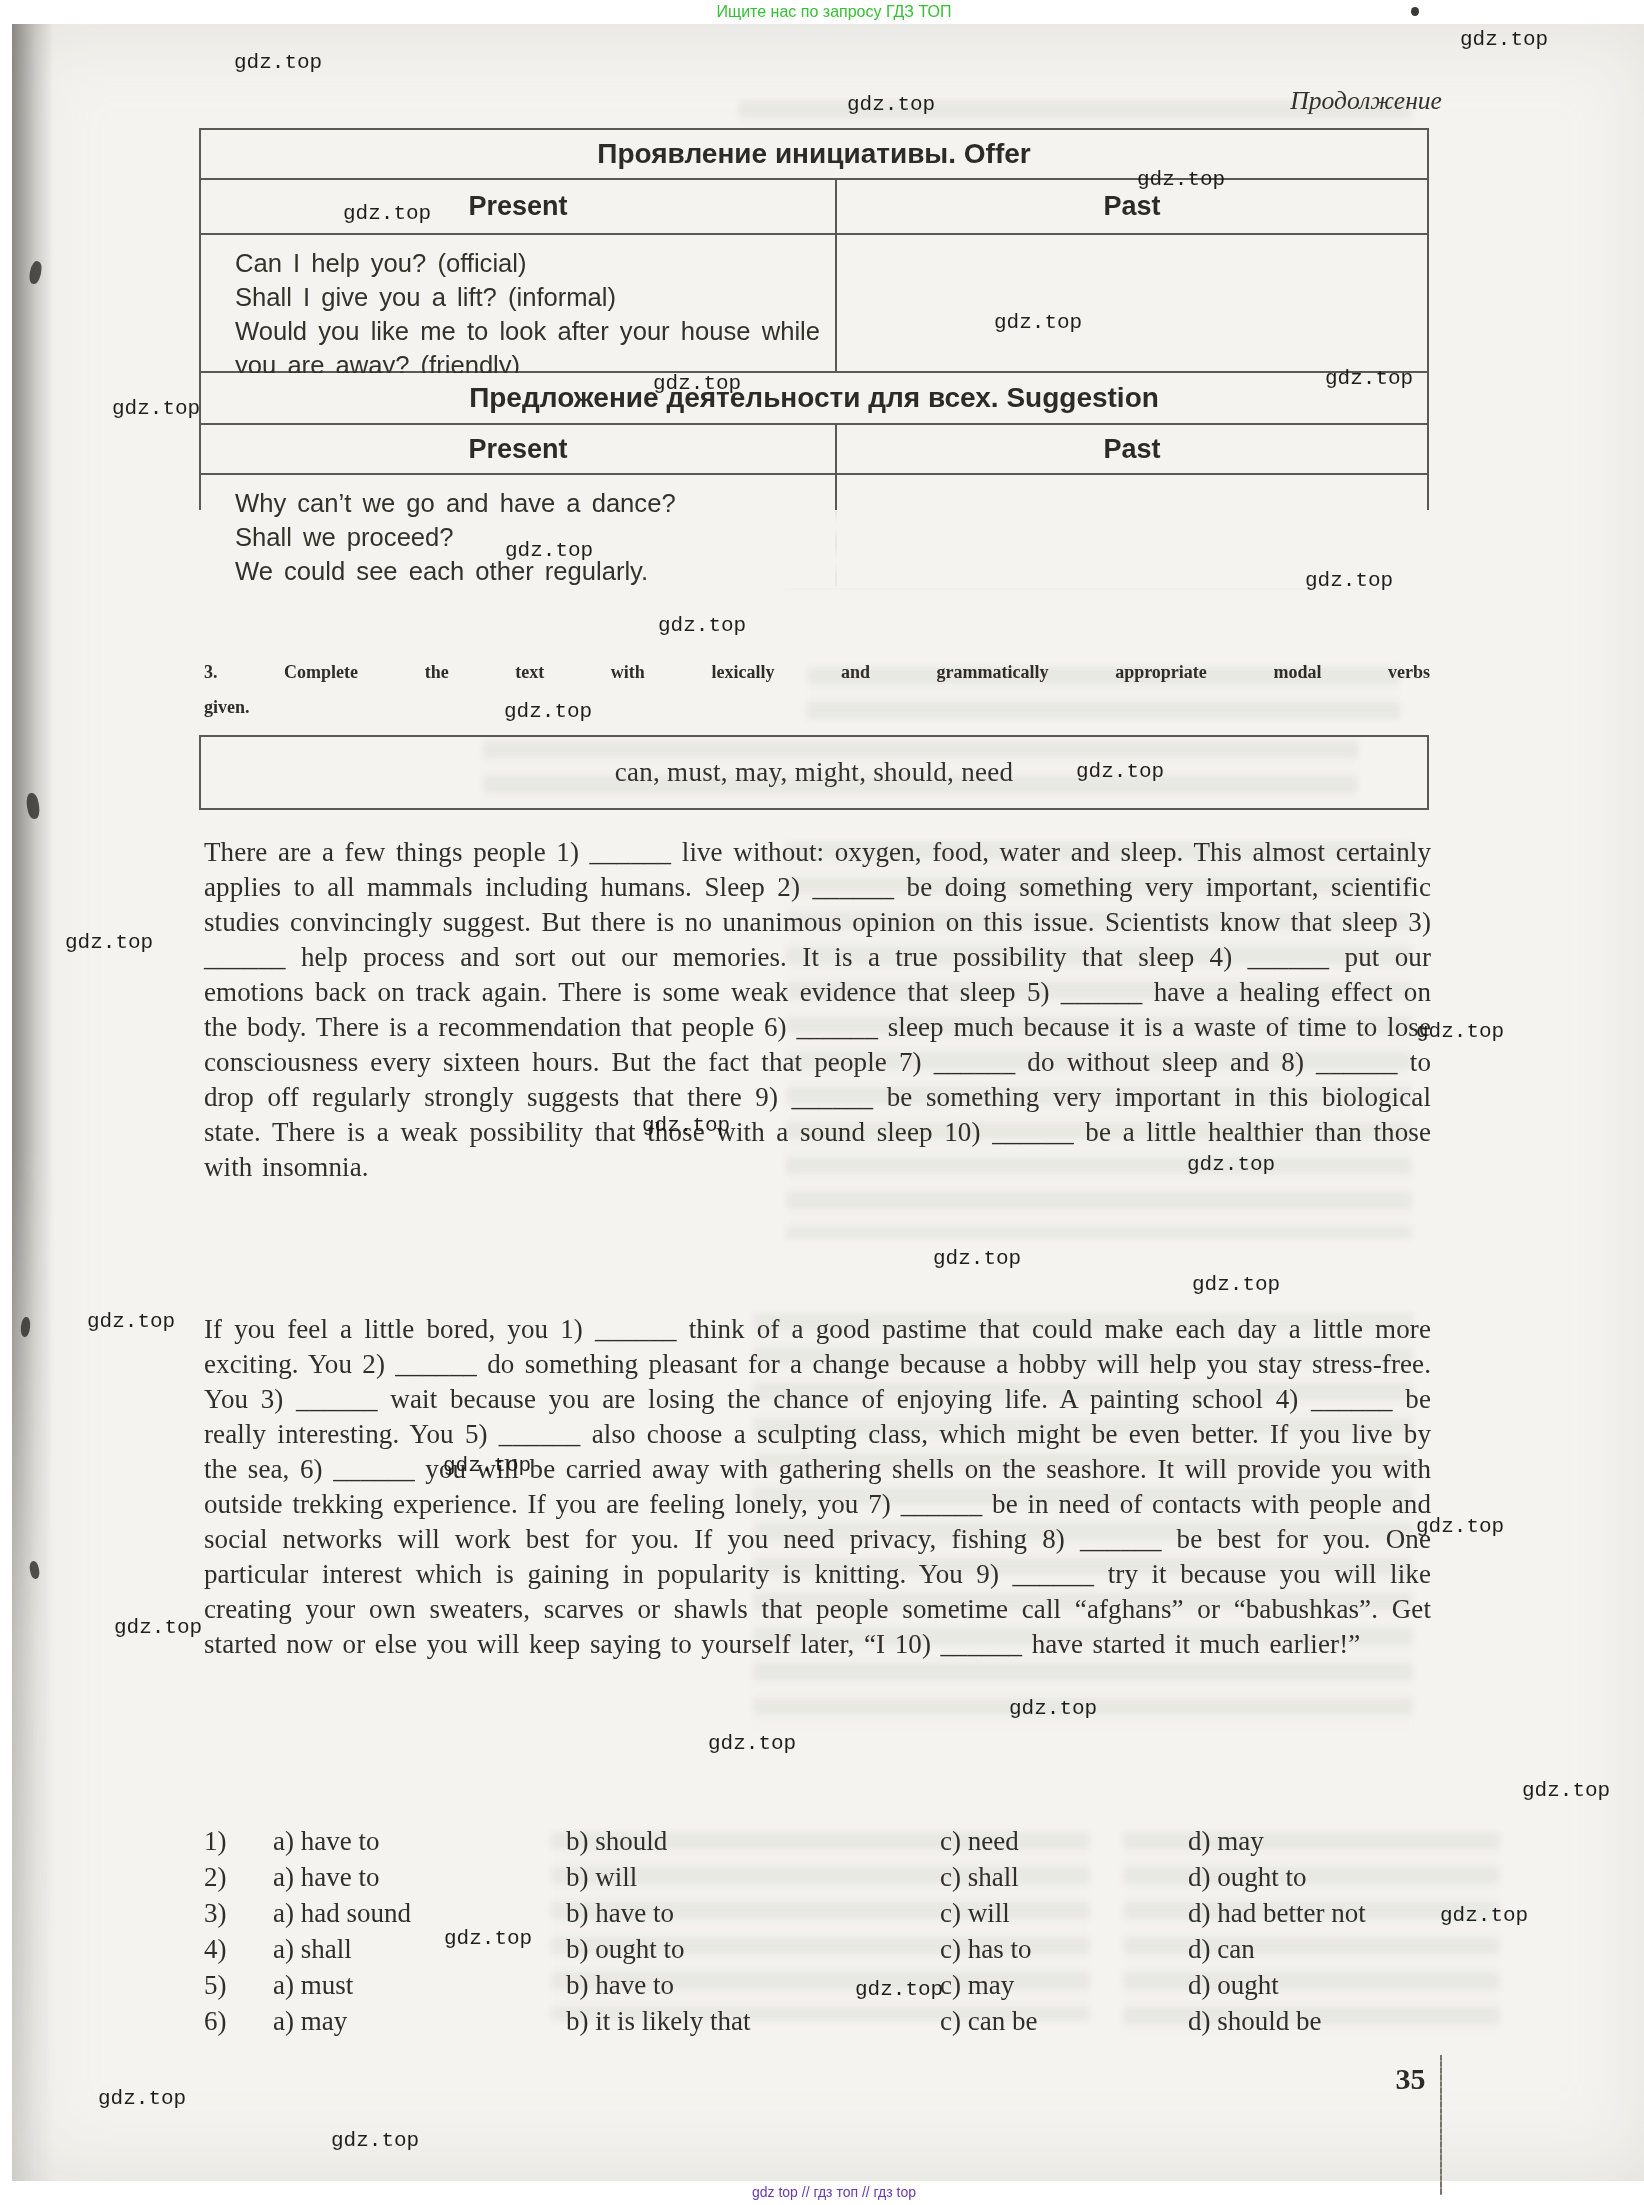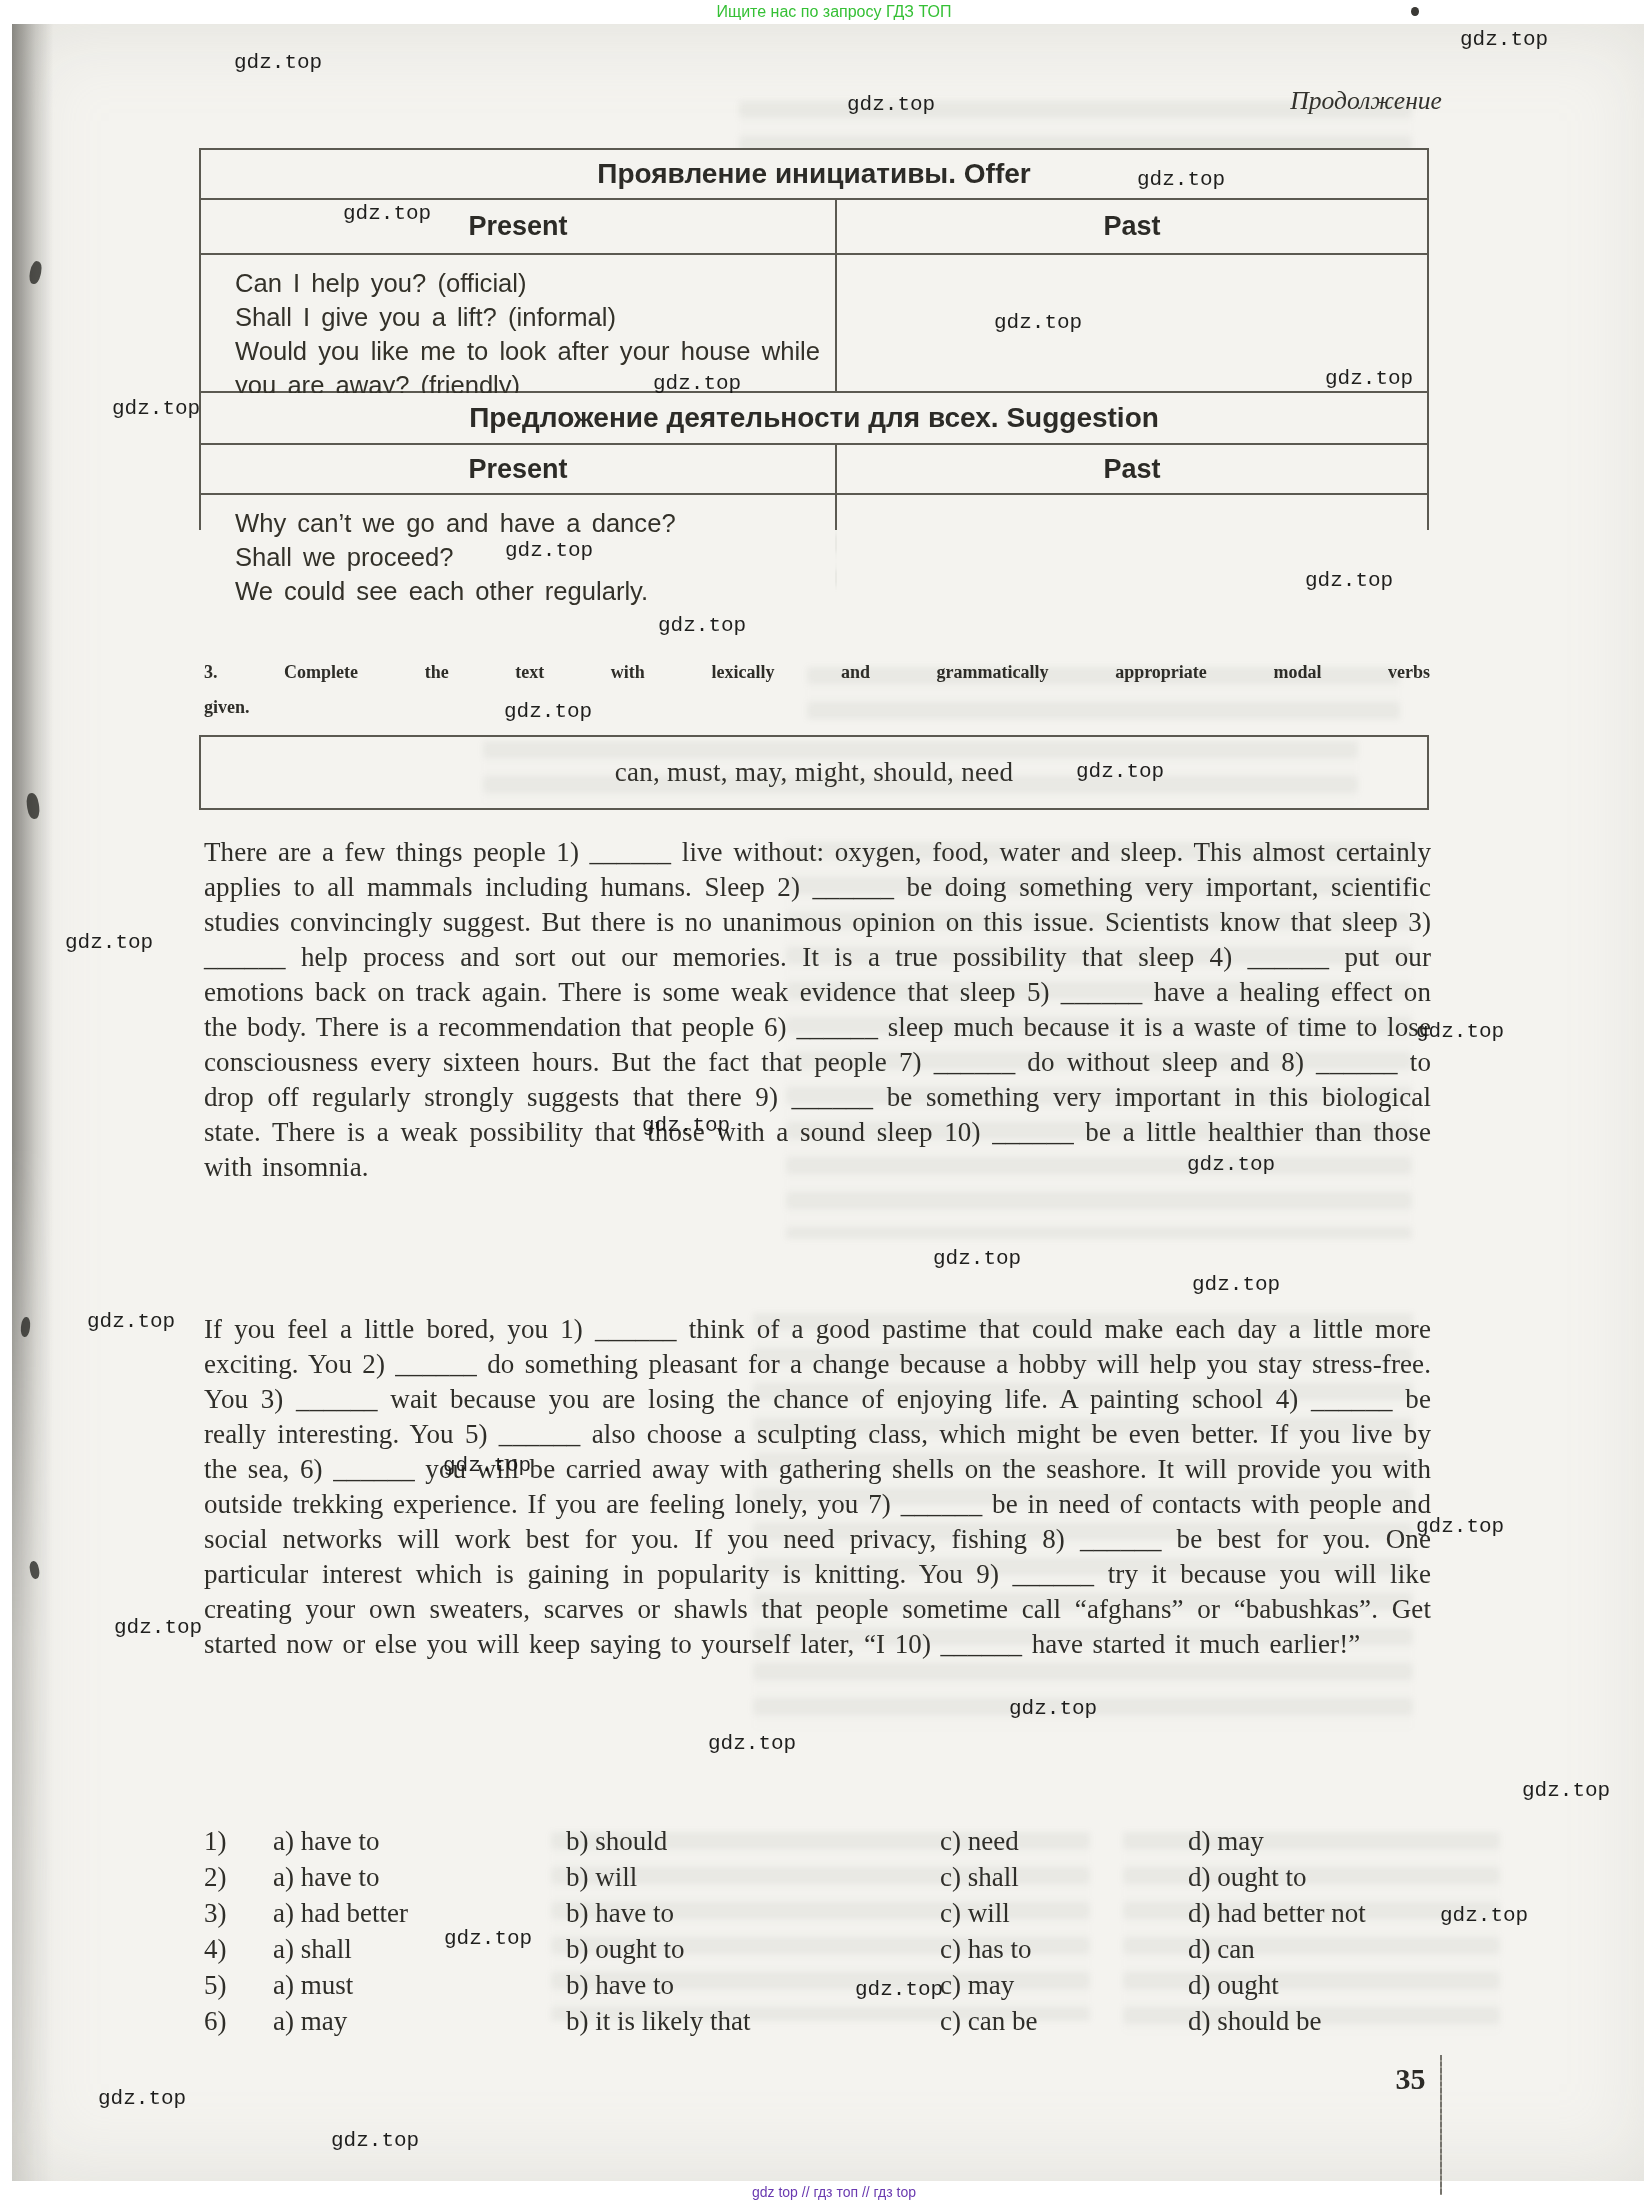--- a/index.html
+++ b/index.html
@@ -25,21 +25,21 @@
   
   #promo{position:absolute;left:0;top:3.4px;width:1644px;text-align:center;
          font-family:"Liberation Sans","DejaVu Sans",sans-serif;font-size:16px;color:#35c035;}
   #footer-note{position:absolute;left:0;top:2184px;width:1644px;text-align:center;
          font-family:"Liberation Sans","DejaVu Sans",sans-serif;font-size:14px;color:#6a3ab0;}
   #continuation{position:absolute;right:214px;top:86px;font-style:italic;font-size:25.6px;color:#33322d;}
   
   #gtable{position:absolute;left:187px;top:128px;width:1230px;height:382px;
           box-sizing:border-box;display:grid;grid-template-columns:634px 1fr;
           grid-template-rows:48px 53px 136px 50px 48px 1fr;
-          gap:2px;padding:2px;background:#5b5951;margin-top:20px;}
+          gap:2px;padding:2px;background:#5b5951;}
   #gtable>div{background:#f4f3ef;}
   .t-title{grid-column:1 / span 2;display:flex;align-items:center;justify-content:center;
            font-family:"Liberation Sans","DejaVu Sans",sans-serif;font-weight:bold;font-size:28px;color:#2c2b27;}
   .t-col{display:flex;align-items:center;justify-content:center;
          font-family:"Liberation Sans","DejaVu Sans",sans-serif;font-weight:bold;font-size:27px;color:#2c2b27;}
   .t-body{padding:10.8px 15px 0 34px;font-family:"Liberation Sans","DejaVu Sans",sans-serif;
           font-size:25.6px;line-height:34px;color:#333129;word-spacing:4px;}
   .t-body .tline{text-align:justify;}
   
   .ex-head{position:absolute;left:192px;width:1226px;font-weight:bold;font-size:18px;
@@ -128,21 +128,21 @@
       </div>
       <div class="opt-row">
         <div class="opt-cell">2)</div>
         <div class="opt-cell">a) have to</div>
         <div class="opt-cell">b) will</div>
         <div class="opt-cell">c) shall</div>
         <div class="opt-cell">d) ought to</div>
       </div>
       <div class="opt-row">
         <div class="opt-cell">3)</div>
-        <div class="opt-cell">a) had better</div>
+        <div class="opt-cell">a) had sound</div>
         <div class="opt-cell">b) have to</div>
         <div class="opt-cell">c) will</div>
         <div class="opt-cell">d) had better not</div>
       </div>
       <div class="opt-row">
         <div class="opt-cell">4)</div>
         <div class="opt-cell">a) shall</div>
         <div class="opt-cell">b) ought to</div>
         <div class="opt-cell">c) has to</div>
         <div class="opt-cell">d) can</div>

